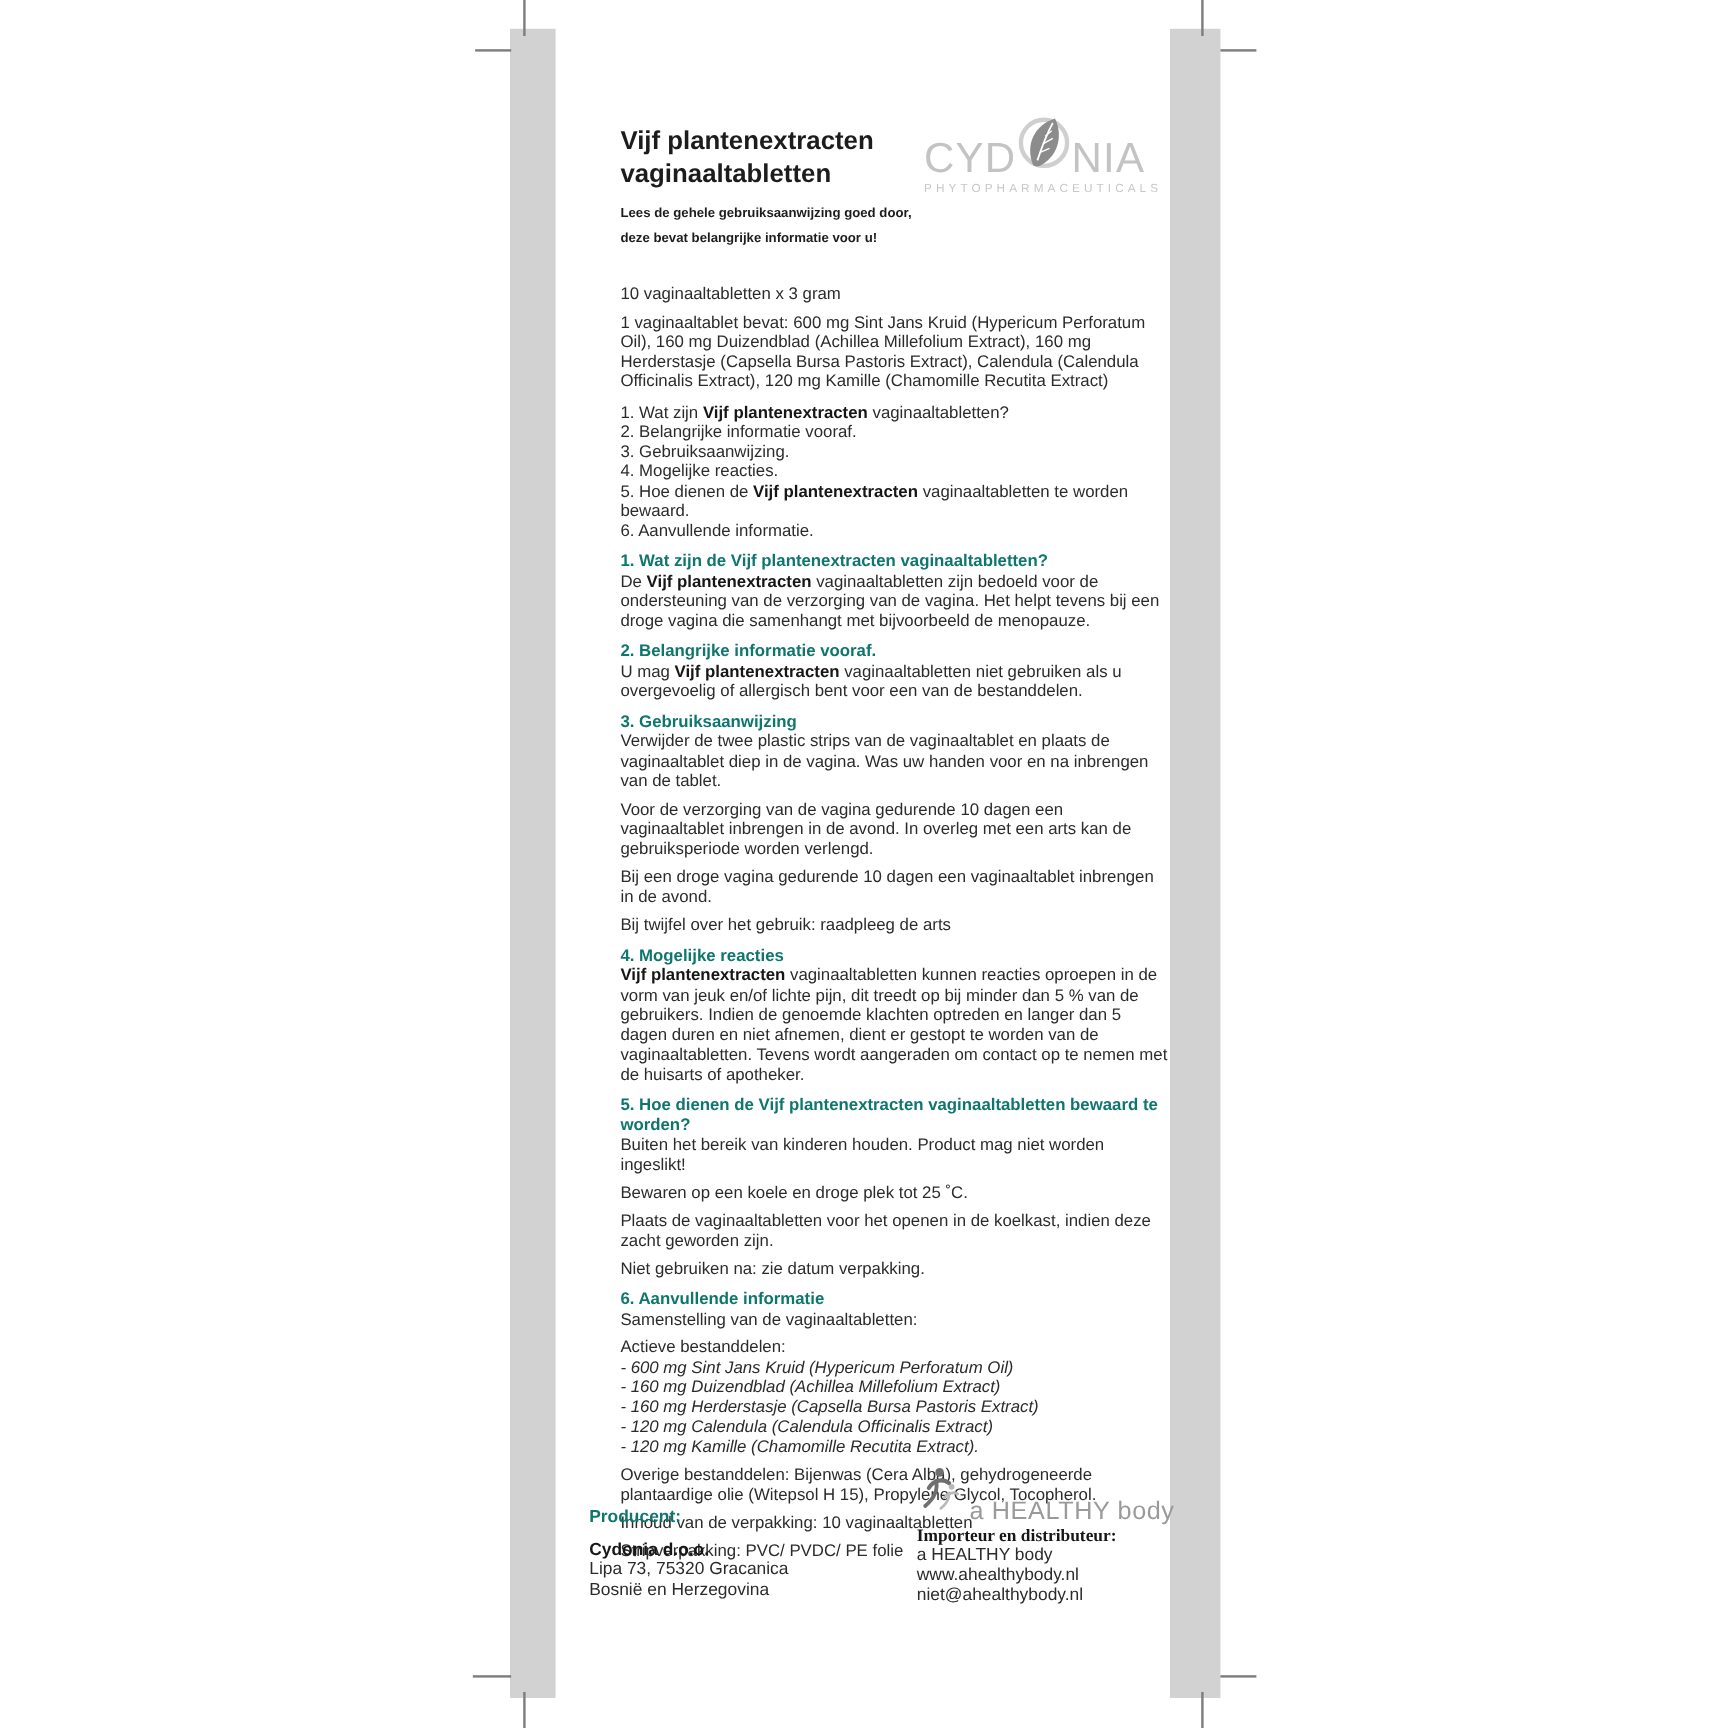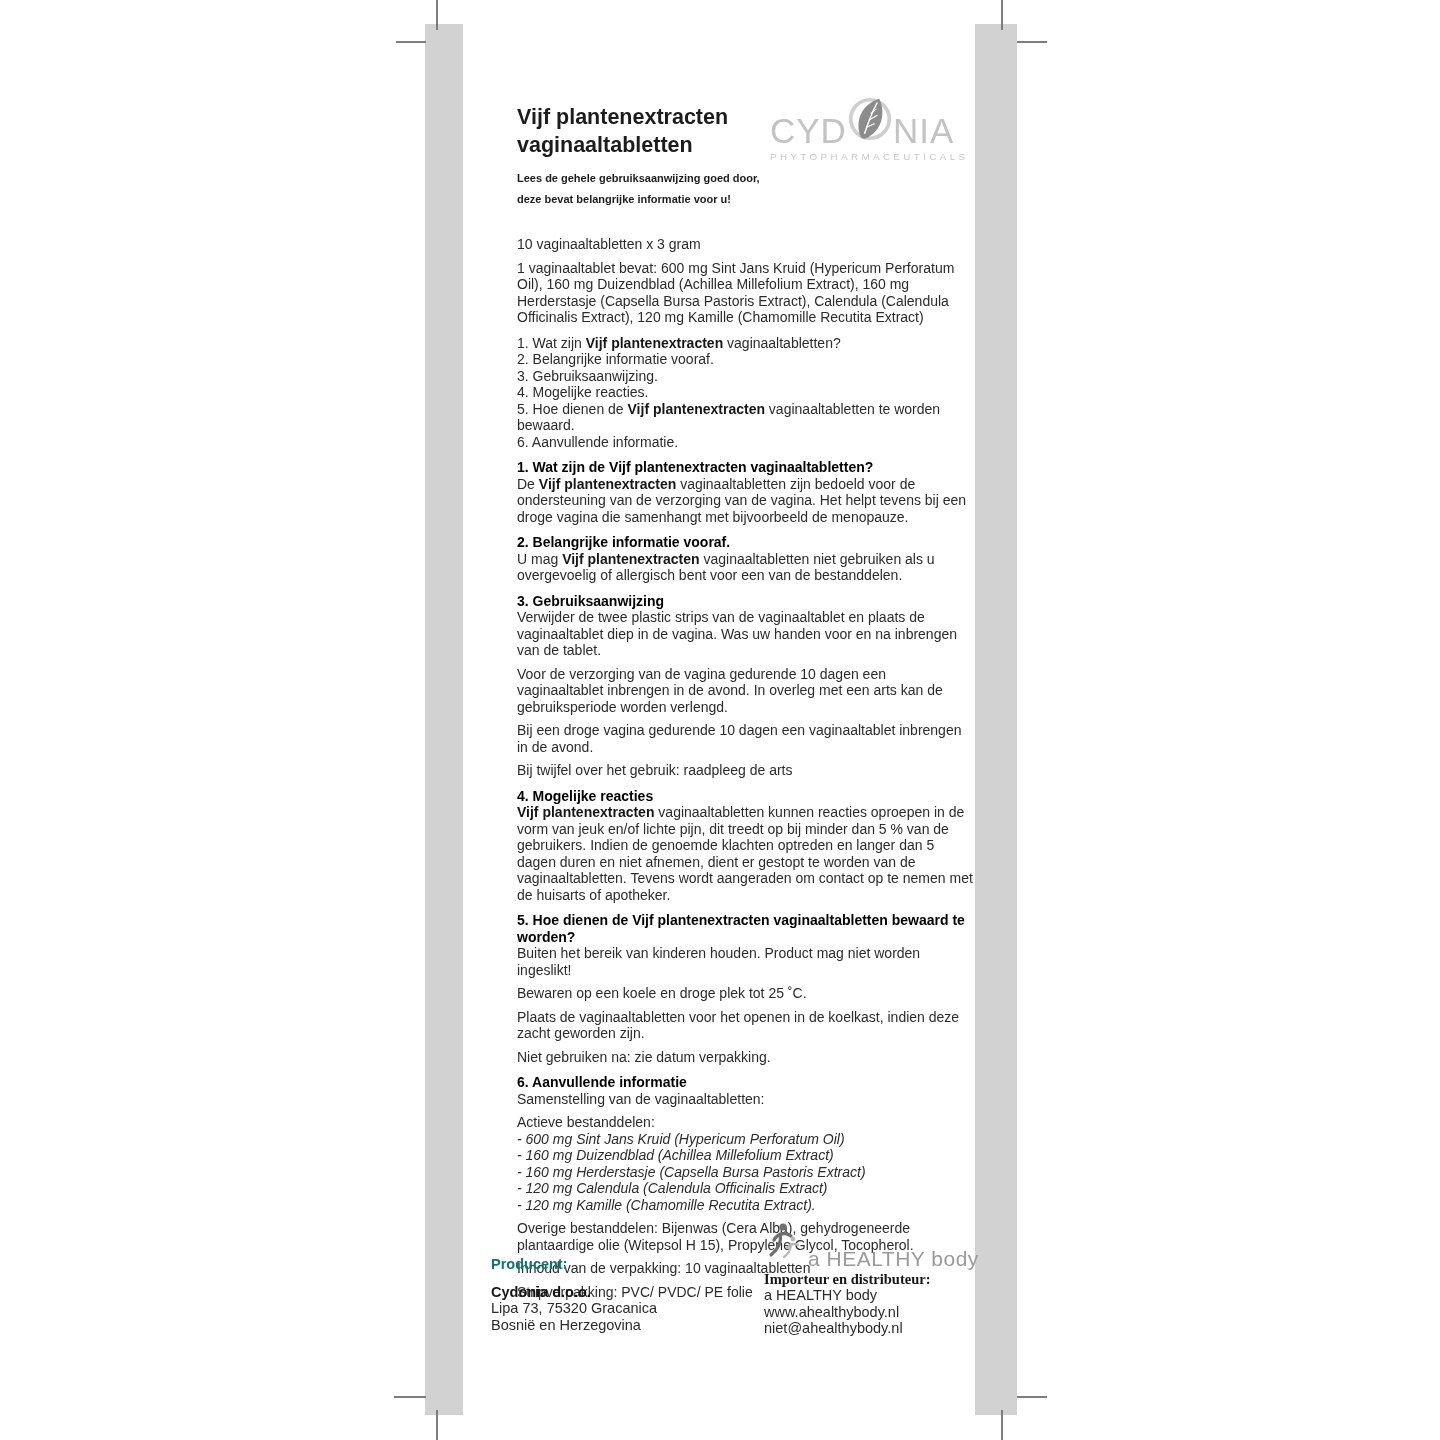--- a/index.html
+++ b/index.html
@@ -21,21 +21,21 @@
   .bv-right{left:1001px;top:1410px;width:2px;height:30px;}
   .bh-left{left:394px;top:1396px;width:32px;height:2px;}
   .bh-right{left:1017px;top:1396px;width:30px;height:2px;}
 
   
   .content{position:absolute;left:491px;top:103px;width:458px;font-size:14px;line-height:16.5px;margin-left:26px;}
   .title{font-size:21.5px;line-height:28px;font-weight:bold;color:#1c1c1c;}
   .intro{margin-top:9px;font-size:11px;line-height:21px;font-weight:bold;color:#1c1c1c;}
   .content p{margin:7px 0;}
   .pack{margin-top:26px !important;}
-  .h{font-weight:bold;color:#000000;margin:9px 0 0 0 !important;}
+  .h{font-weight:bold;color:#0f766e;margin:9px 0 0 0 !important;}
   .tight{margin:0 !important;}
   .toc{margin:9px 0 7px 0;}
   .toc div{margin:0;}
   .b{font-weight:bold;color:#161616;}
   ul.plain{margin:0;padding:0;list-style:none;font-style:italic;}
 
   
   .cydonia{position:absolute;left:770px;top:95px;width:190px;color:#c3c3c3;}
   .cyd-row{display:flex;align-items:flex-end;font-size:35px;letter-spacing:1px;line-height:1;}
   .cyd-row .leaf-wrap{margin:0 1px;}

